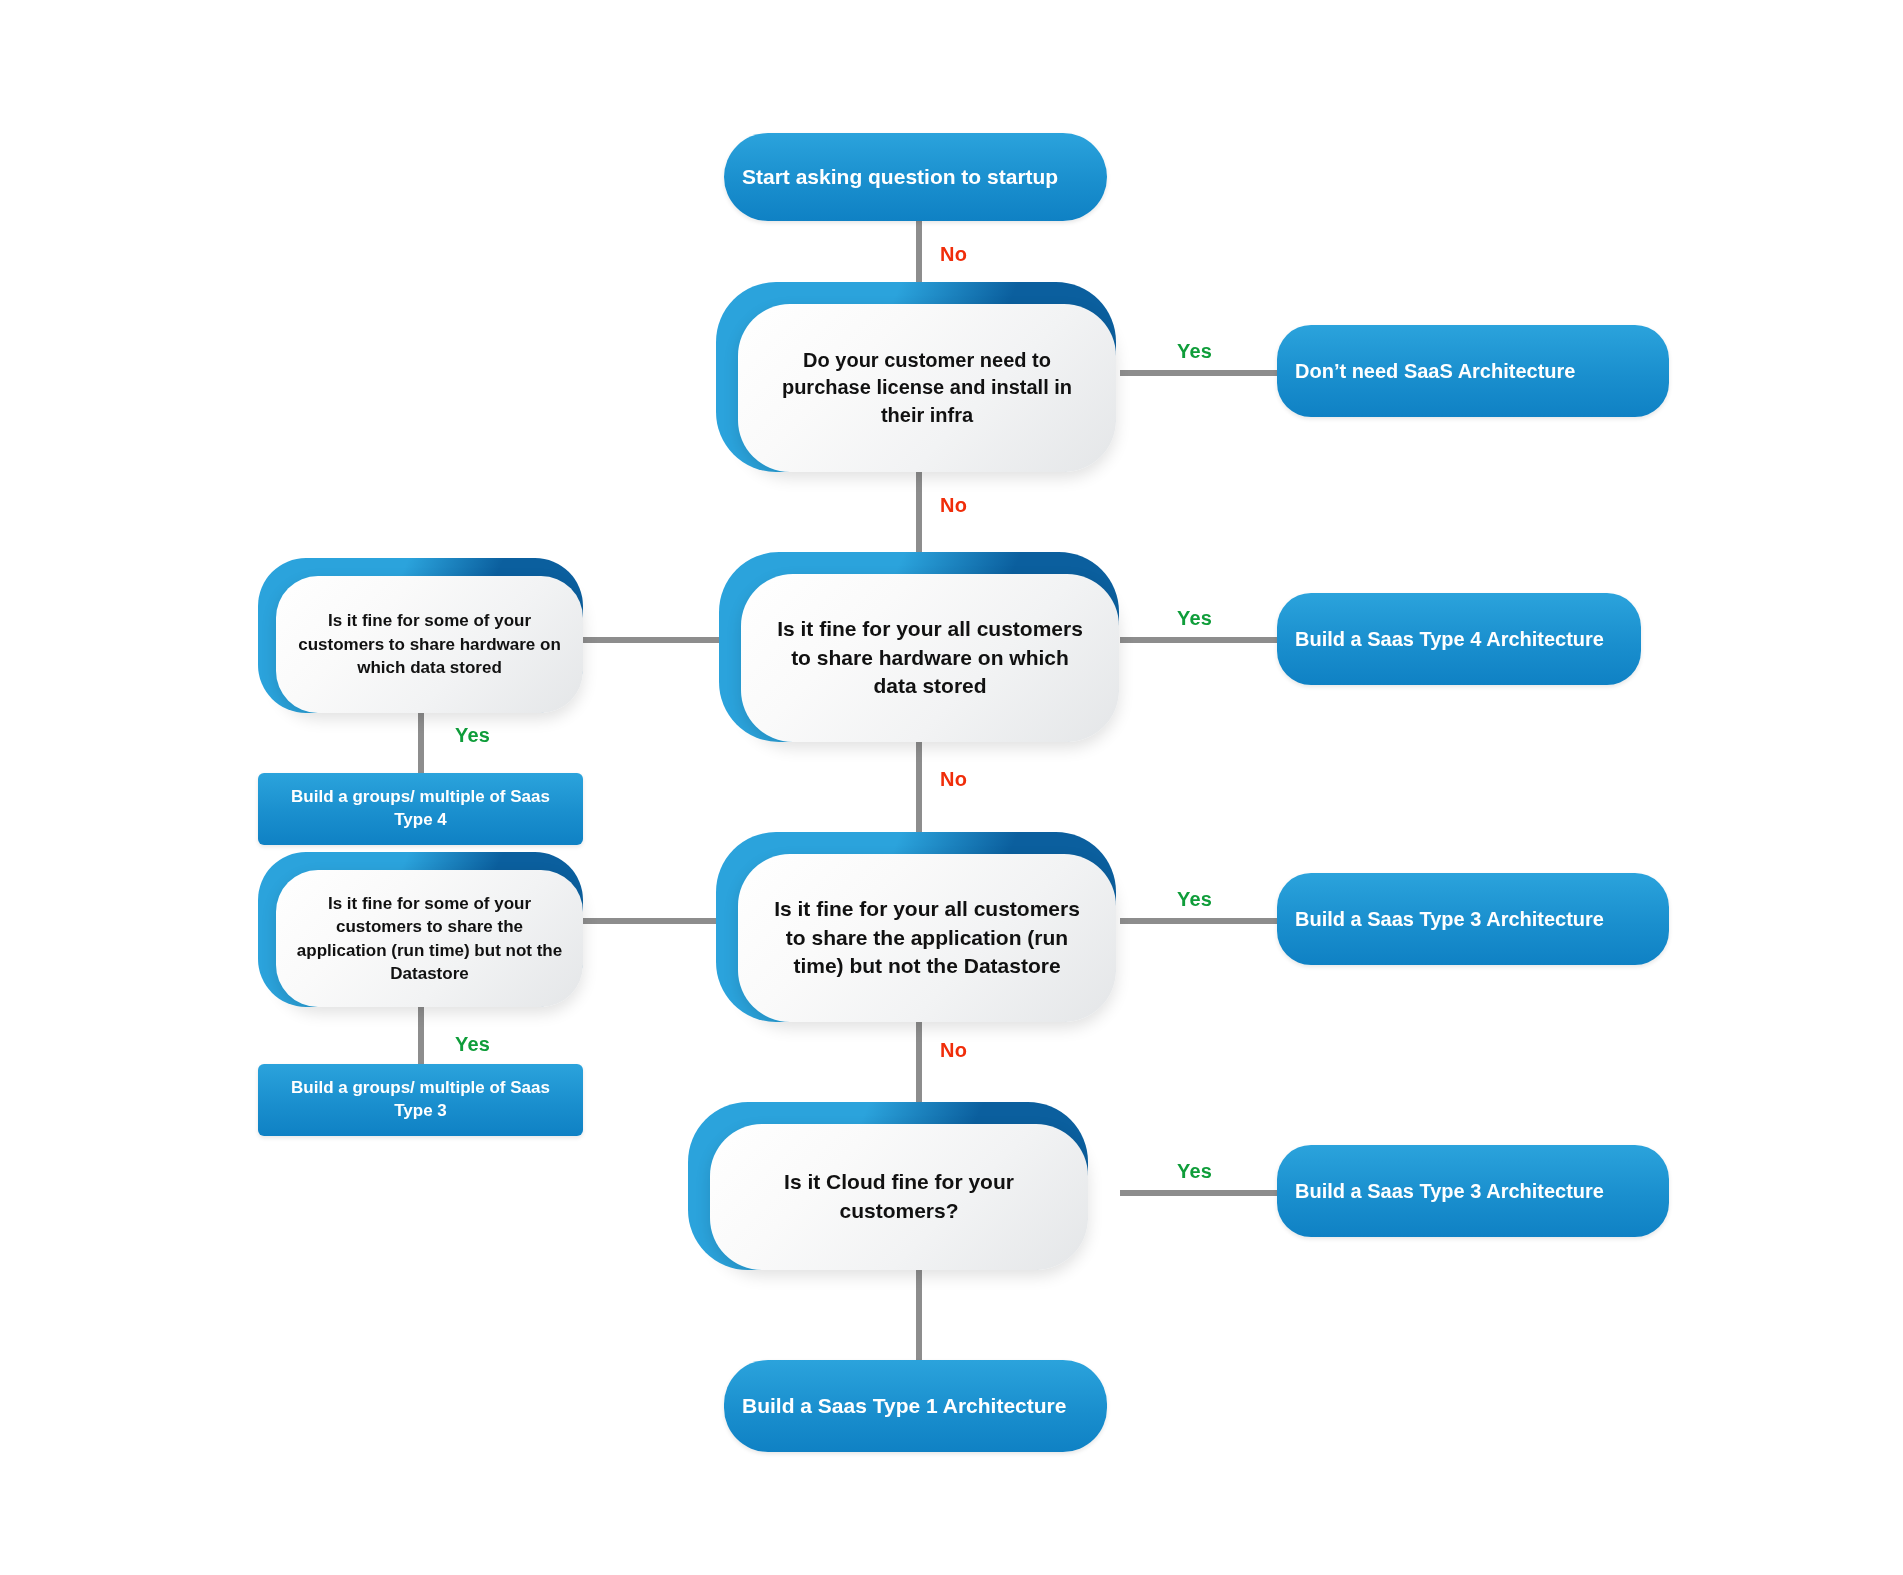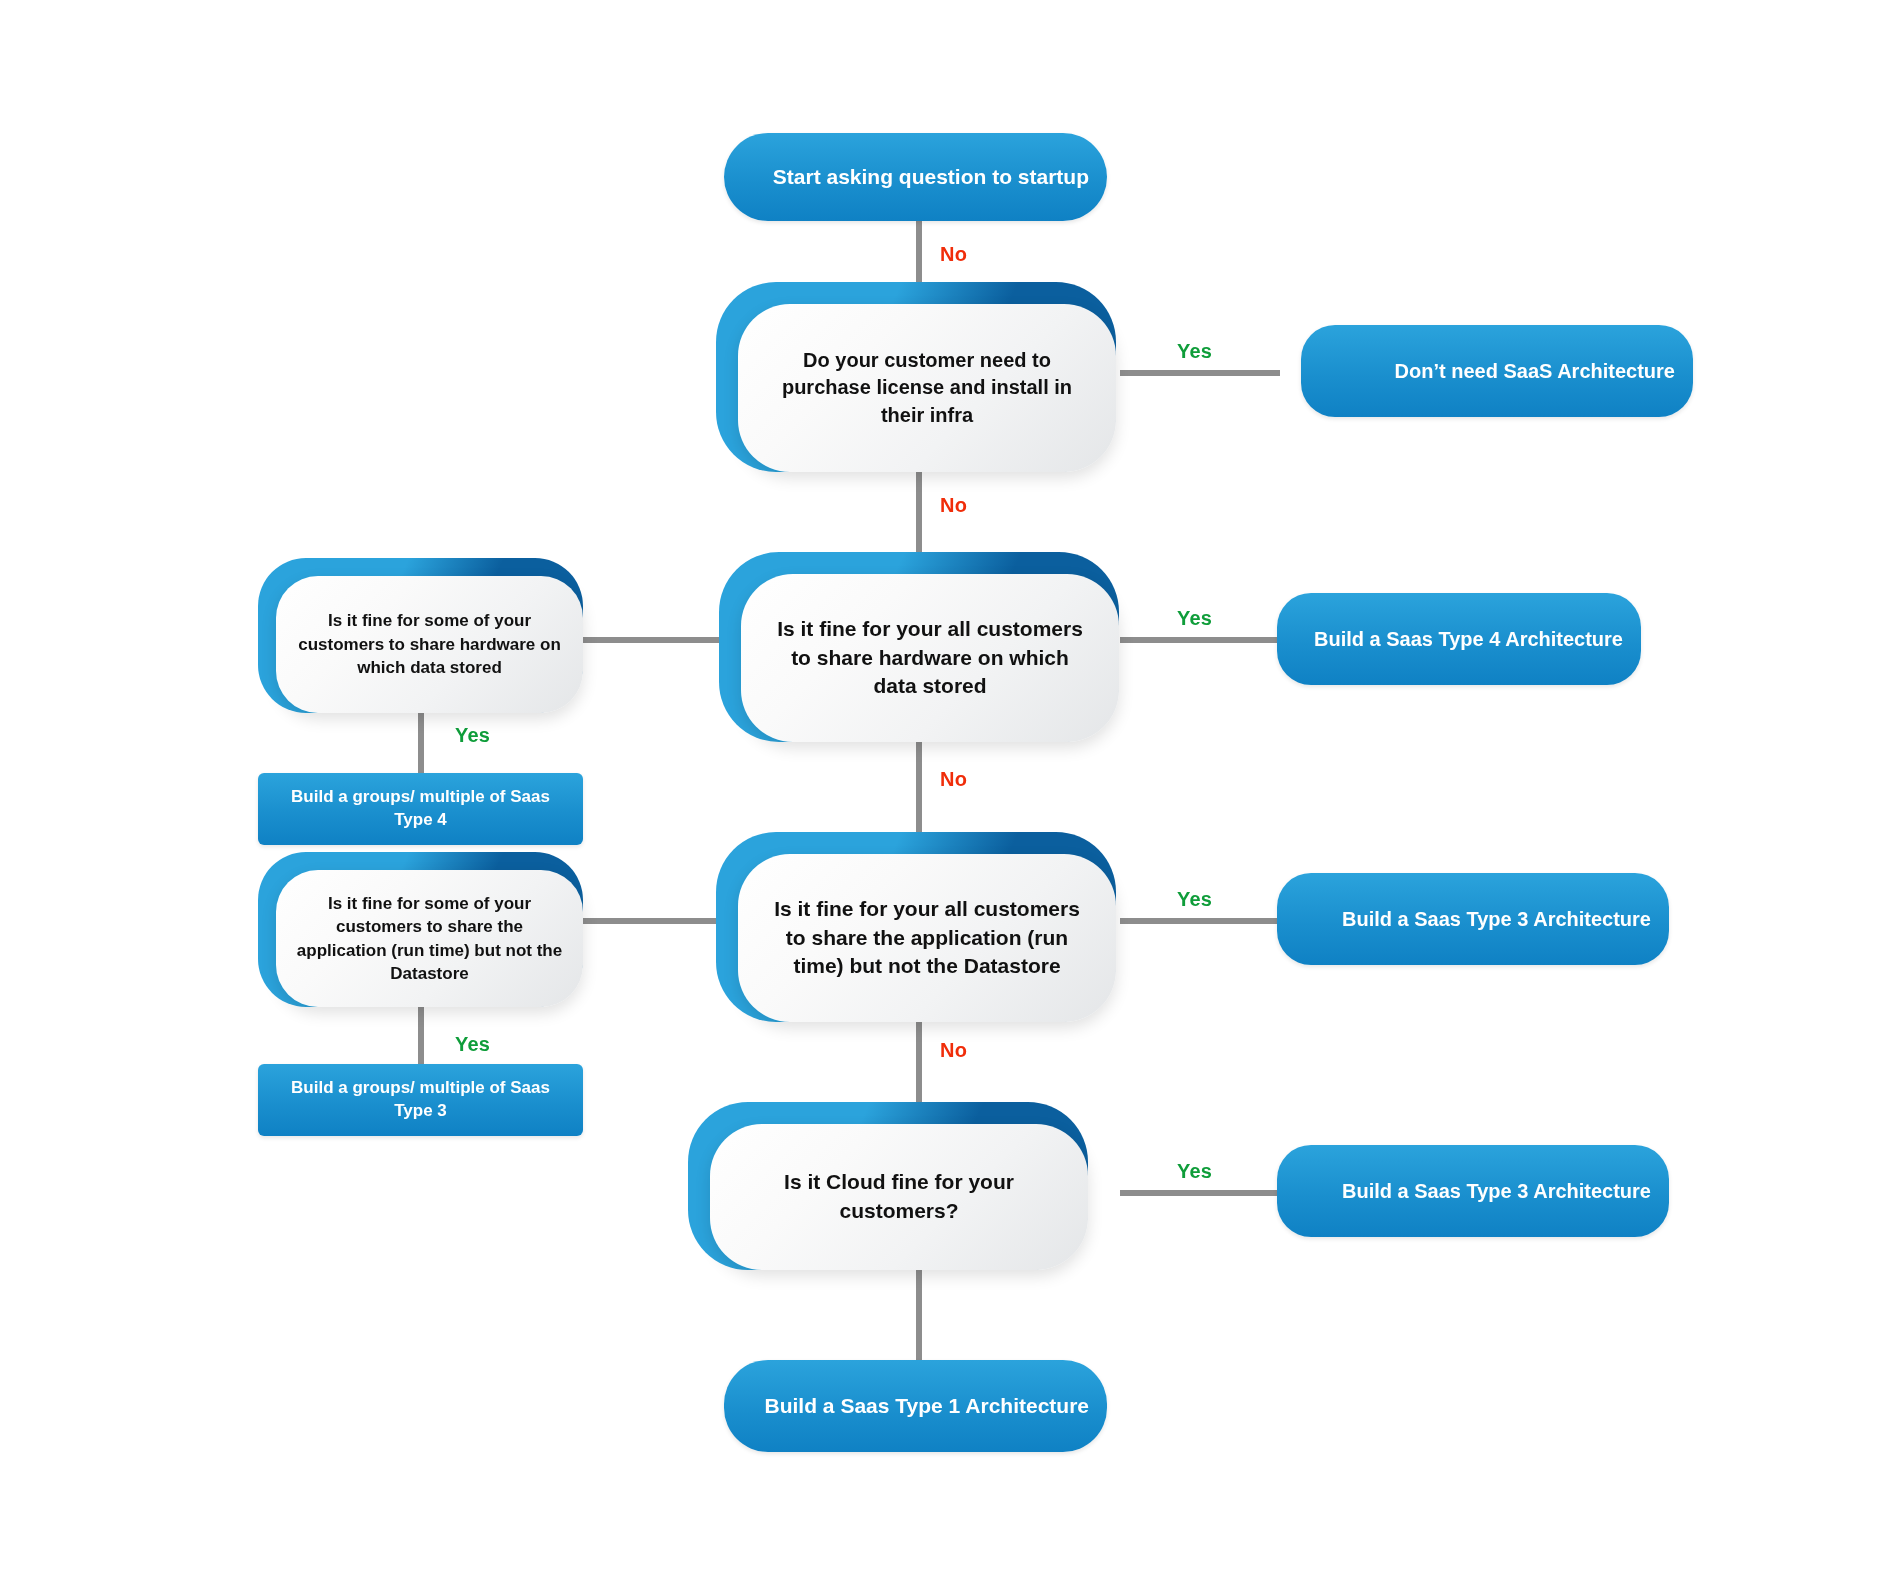--- a/index.html
+++ b/index.html
@@ -37,21 +37,21 @@
   .edge-label.no  { color: #f02d0a; }
   .edge-label.yes { color: #0f9d3a; }
 
   
   .term {
     position: absolute;
     border-radius: 34px;
     background: linear-gradient(180deg, #2ba3dc 0%, #1a8fce 55%, #0f81c4 100%);
     display: flex;
     align-items: center;
-    justify-content: flex-end;
+    justify-content: flex-start;
     text-align: center;
     color: #ffffff;
     font-weight: 700;
     line-height: 1.35;
     padding: 6px 18px;
     box-shadow: 0 2px 4px rgba(0,0,0,.10);
   }
   .term.small { border-radius: 6px; font-size: 17px; }
 
   
@@ -141,21 +141,21 @@
     <span>Start asking question to startup</span>
   </div>
 
   <div class="decision" style="left:716px; top:282px; width:400px; height:190px;">
     <div class="frame"></div>
     <div class="card">
       <span style="font-size:20px;">Do your customer need to purchase license and install in their infra</span>
     </div>
   </div>
 
-  <div class="term" style="left:1277px; top:325px; width:392px; height:92px; font-size:20px;margin-left:24px;">
+  <div class="term" style="left:1277px; top:325px; width:392px; height:92px; font-size:20px;">
     <span>Don’t need SaaS Architecture</span>
   </div>
 
   <div class="decision" style="left:719px; top:552px; width:400px; height:190px;">
     <div class="frame"></div>
     <div class="card">
       <span style="font-size:21px;">Is it fine for your all customers to share hardware on which data stored</span>
     </div>
   </div>
 

